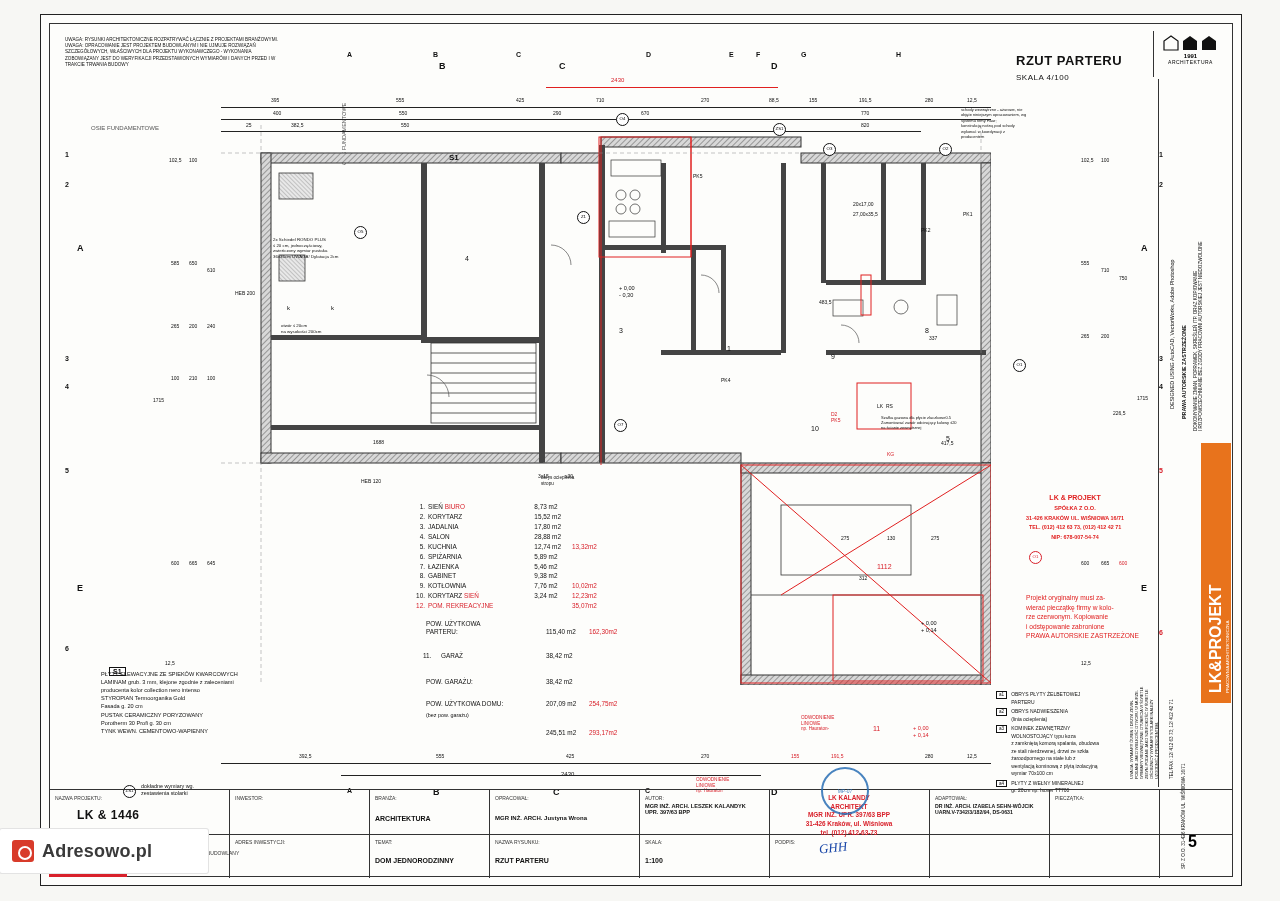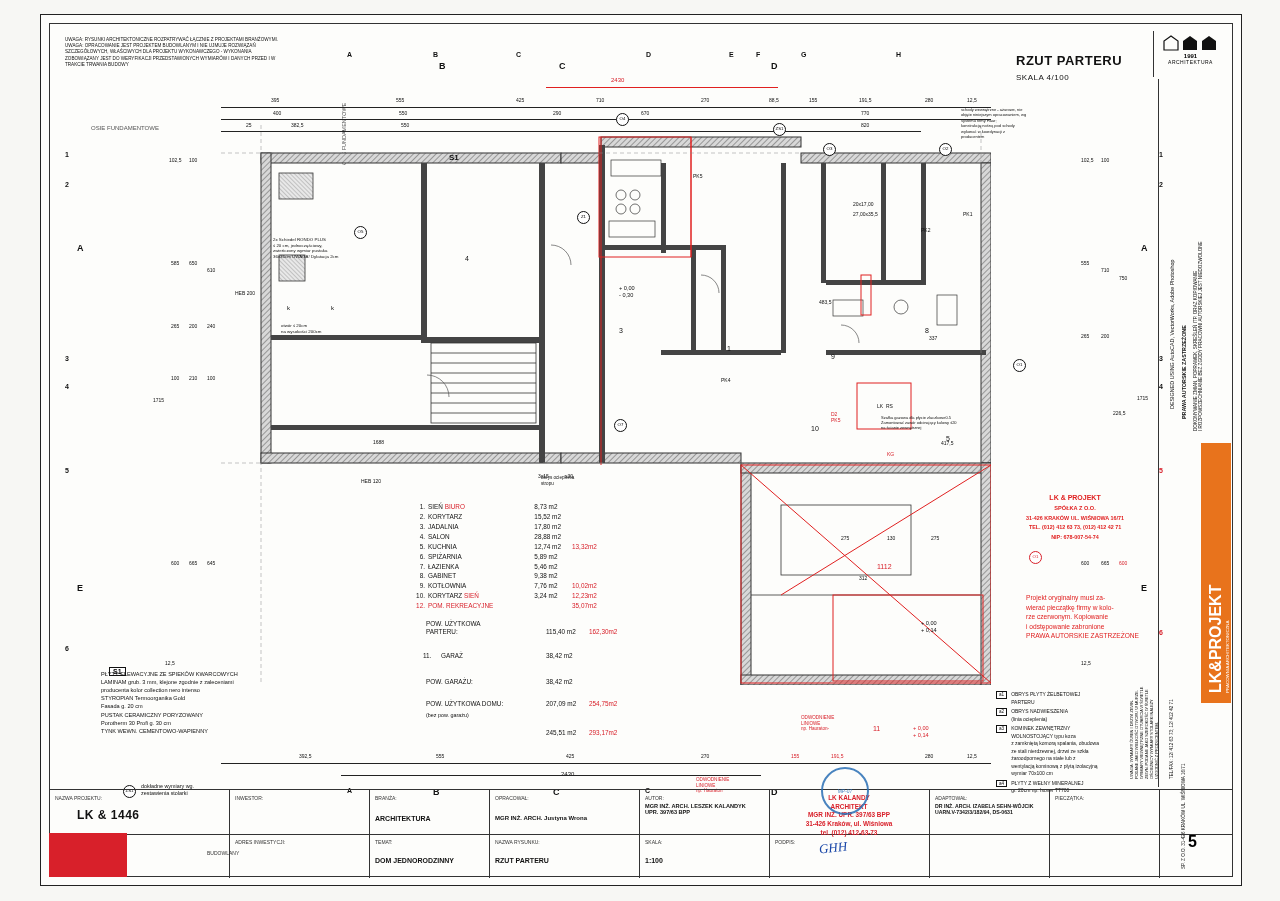--- a/index.html
+++ b/index.html
@@ -903,13 +903,17 @@
 MGR INŻ. UPR. 397/63 BPP
 31-426 Kraków, ul. Wiśniowa
 tel. (012) 412-63-73</div>
       <div class="signature" style="left:770px; top:50px;">GHH</div>
       <div class="page-num" style="right:36px; bottom:26px;">5</div>
     </div>
 
     <div class="stamp-blue-circle" style="left:780px; top:752px; width:44px; height:44px; line-height:44px;">MP-07</div>
   </div>
 
+  <div class="watermark">
+    <div class="wm-logo"></div>
+    <div class="wm-text">Adresowo.pl</div>
+  </div>
 </div>
 
 </body></html>

